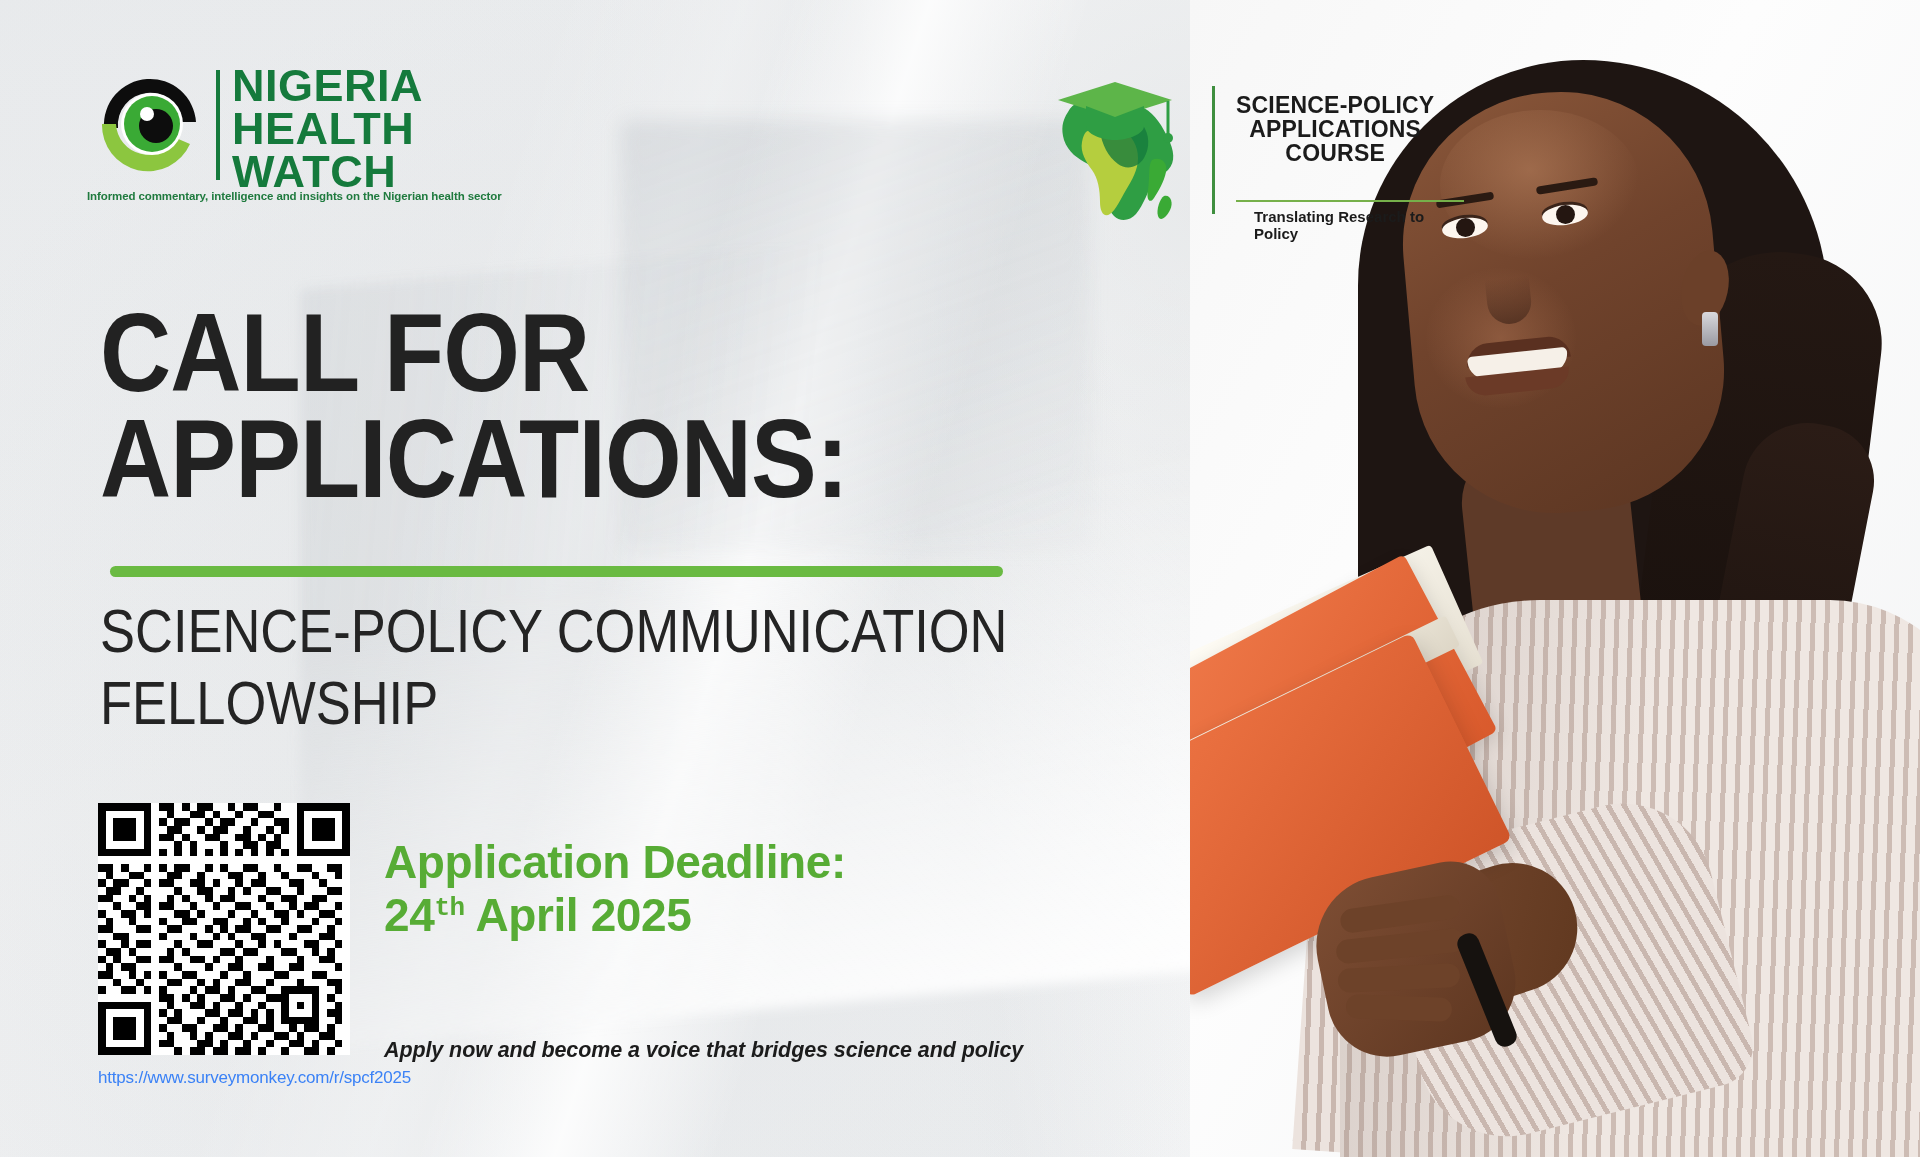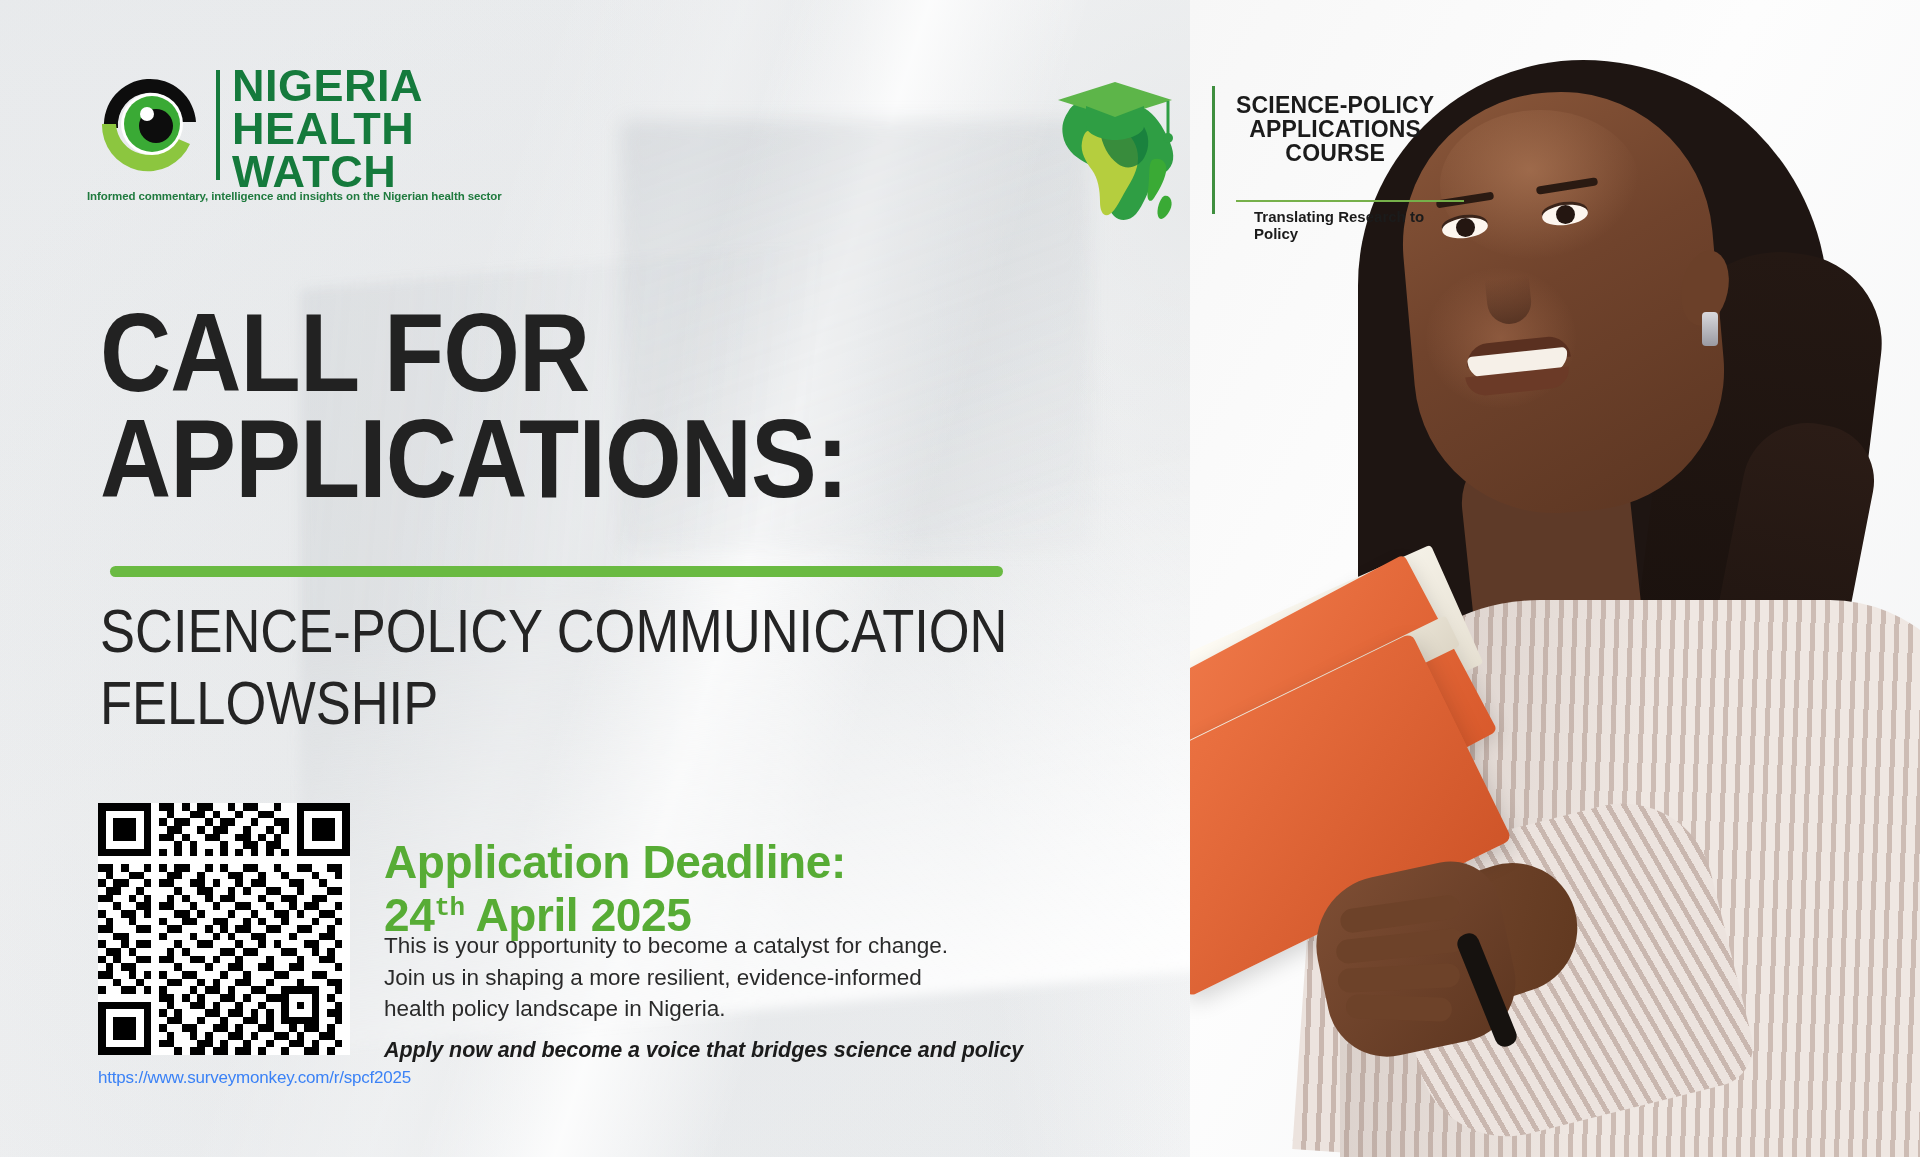--- a/index.html
+++ b/index.html
@@ -689,21 +689,16 @@
       </g>
     </svg>
   </div>
   <div class="qr-url">https://www.surveymonkey.com/r/spcf2025</div>
 
   <div class="deadline">
     <div>Application Deadline:</div>
     <div><span>24</span><span class="sup">th</span> <span>April 2025</span></div>
   </div>
 
-  <div class="body-copy">
-    <div>This is your opportunity to become a catalyst for change.</div>
-    <div>Join us in shaping a more resilient, evidence-informed</div>
-    <div>health policy landscape in Nigeria.</div>
-  </div>
 
   <div class="cta">Apply now and become a voice that bridges science and policy</div>
 
 </div>
 
 </body></html>

